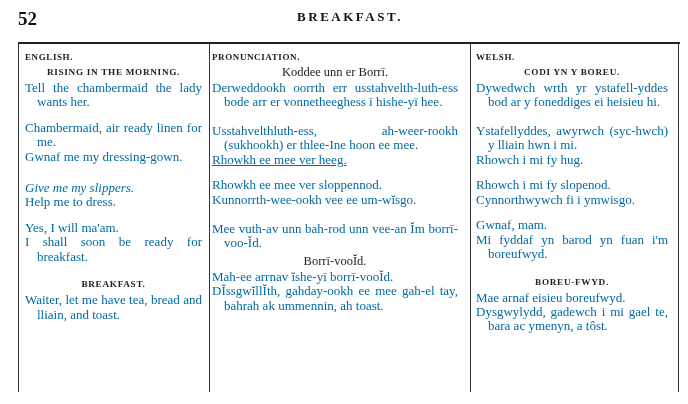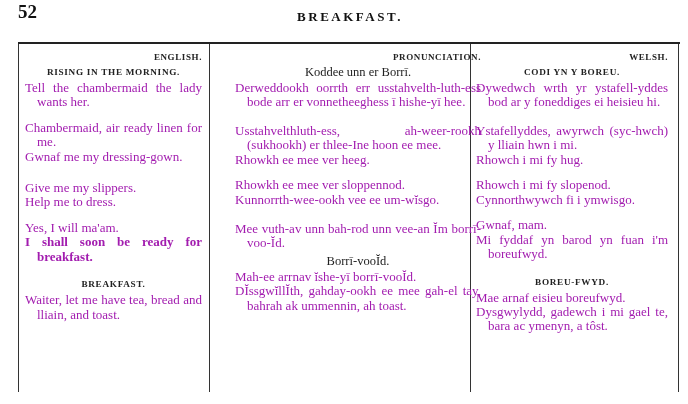--- a/index.html
+++ b/index.html
@@ -3,52 +3,52 @@
 <meta charset="utf-8">
 <style>
   html, body { margin:0; padding:0; }
   body {
     width:688px; height:404px; overflow:hidden;
     background:#ffffff; color:#1a1a1a;
     font-family:"DejaVu Serif", "Liberation Serif", serif;
     position:relative;
   }
   .page-num {
-    position:absolute; left:18px; top:1px;
+    position:absolute; left:18px; top:8px;
     font-family:"Liberation Serif", serif; font-weight:bold;
     font-size:19px; color:#111;
   }
   .running-head {
     position:absolute; left:0; width:688px; top:9px; text-align:center;
     font-family:"Liberation Serif", serif; font-weight:bold;
     font-size:13px; letter-spacing:2.5px; color:#111;
     padding-left:12px; box-sizing:border-box;
   }
   .table {
     position:absolute; left:18px; top:42px; width:662px; height:348px;
     border-top:2px solid #222;
   }
   .vline { position:absolute; top:0; bottom:0; width:1px; background:#333; }
   .col { position:absolute; top:0; }
   .col-head {
-    text-align:right; font-family:"Liberation Serif", serif;
+    text-align:left; font-family:"Liberation Serif", serif;
     font-size:9px; font-weight:bold; letter-spacing:0.6px;
     margin-top:8px; height:12px; color:#222;
   }
   .sec-head {
     text-align:center; font-family:"Liberation Serif", serif;
     font-size:9.2px; font-weight:bold; letter-spacing:0.7px; color:#222;
     height:17px; line-height:17px;
   }
   .sec-head.ital { font-size:12.5px; letter-spacing:0; font-weight:normal; }
   .entry {
     font-family:"Liberation Serif", serif; font-size:13px; line-height:14.4px;
     text-align:justify; text-align-last:left;
     padding-left:12px; text-indent:-12px;
-    color:#a21caf;
+    color:#0369a1;
   }
   .gap { height:11px; }
   .gap-s { height:2px; }
   .gap-l { height:12px; }
 </style>
 </head>
 <body>
 
 <div class="page-num">52</div>
 <div class="running-head">BREAKFAST.</div>
@@ -60,36 +60,36 @@
   <div class="vline" style="left:660px;"></div>
 
   <div class="col" style="left:7px; width:177px;">
     <div class="col-head">ENGLISH.</div>
     <div class="sec-head">RISING IN THE MORNING.</div>
     <div class="entry" style="height:29px;">Tell the chambermaid the lady wants her.</div>
     <div class="gap"></div>
     <div class="entry" style="height:29px;">Chambermaid, air ready linen for me.</div>
     <div class="entry" style="height:29px;">Gwnaf me my dressing-gown.</div>
     <div class="gap-s"></div>
-    <div class="entry" style="height:14.4px;">Give me my slippers.</div>
+    <div class="entry" style="height:14.4px;font-style:italic;">Give me my slippers.</div>
     <div class="entry" style="height:14.4px;">Help me to dress.</div>
     <div class="gap"></div>
     <div class="entry" style="height:14.4px;">Yes, I will ma'am.</div>
-    <div class="entry" style="height:29px;font-weight:bold;">I shall soon be ready for breakfast.</div>
+    <div class="entry" style="height:29px;">I shall soon be ready for breakfast.</div>
     <div class="gap-l"></div>
     <div class="sec-head">BREAKFAST.</div>
     <div class="entry">Waiter, let me have tea, bread and lliain, and toast.</div>
   </div>
 
-  <div class="col" style="left:217px; width:246px;">
+  <div class="col" style="left:194px; width:246px;">
     <div class="col-head">PRONUNCIATION.</div>
     <div class="sec-head ital">Koddee unn er Borrī.</div>
     <div class="entry" style="height:43px;">Derweddookh oorrth err usstahvelth-luth-ess bode arr er vonnetheeghess ī hishe-yī hee.</div>
     <div class="entry" style="height:29px;">Usstahvelthluth-ess, ah-weer-rookh (sukhookh) er thlee-Ine hoon ee mee.</div>
-    <div class="entry" style="height:14.4px;">Rhowkh ee mee ver heeg.</div>
+    <div class="entry" style="height:14.4px;text-decoration:underline;">Rhowkh ee mee ver heeg.</div>
     <div class="gap"></div>
     <div class="entry" style="height:14.4px;">Rhowkh ee mee ver sloppennod.</div>
     <div class="entry" style="height:29px;">Kunnorrth-wee-ookh vee ee um-wĭsgo.</div>
     <div class="entry" style="height:29px;">Mee vuth-av unn bah-rod unn vee-an Ĭm borrī-voo-Ĭd.</div>
     <div class="gap-s"></div>
     <div class="sec-head ital">Borrī-vooĬd.</div>
     <div class="entry" style="height:14.4px;">Mah-ee arrnav ĭshe-yī borrī-vooĬd.</div>
     <div class="entry">DĬssgwĭllĬth, gahday-ookh ee mee gah-el tay, bahrah ak ummennin, ah toast.</div>
   </div>
 

